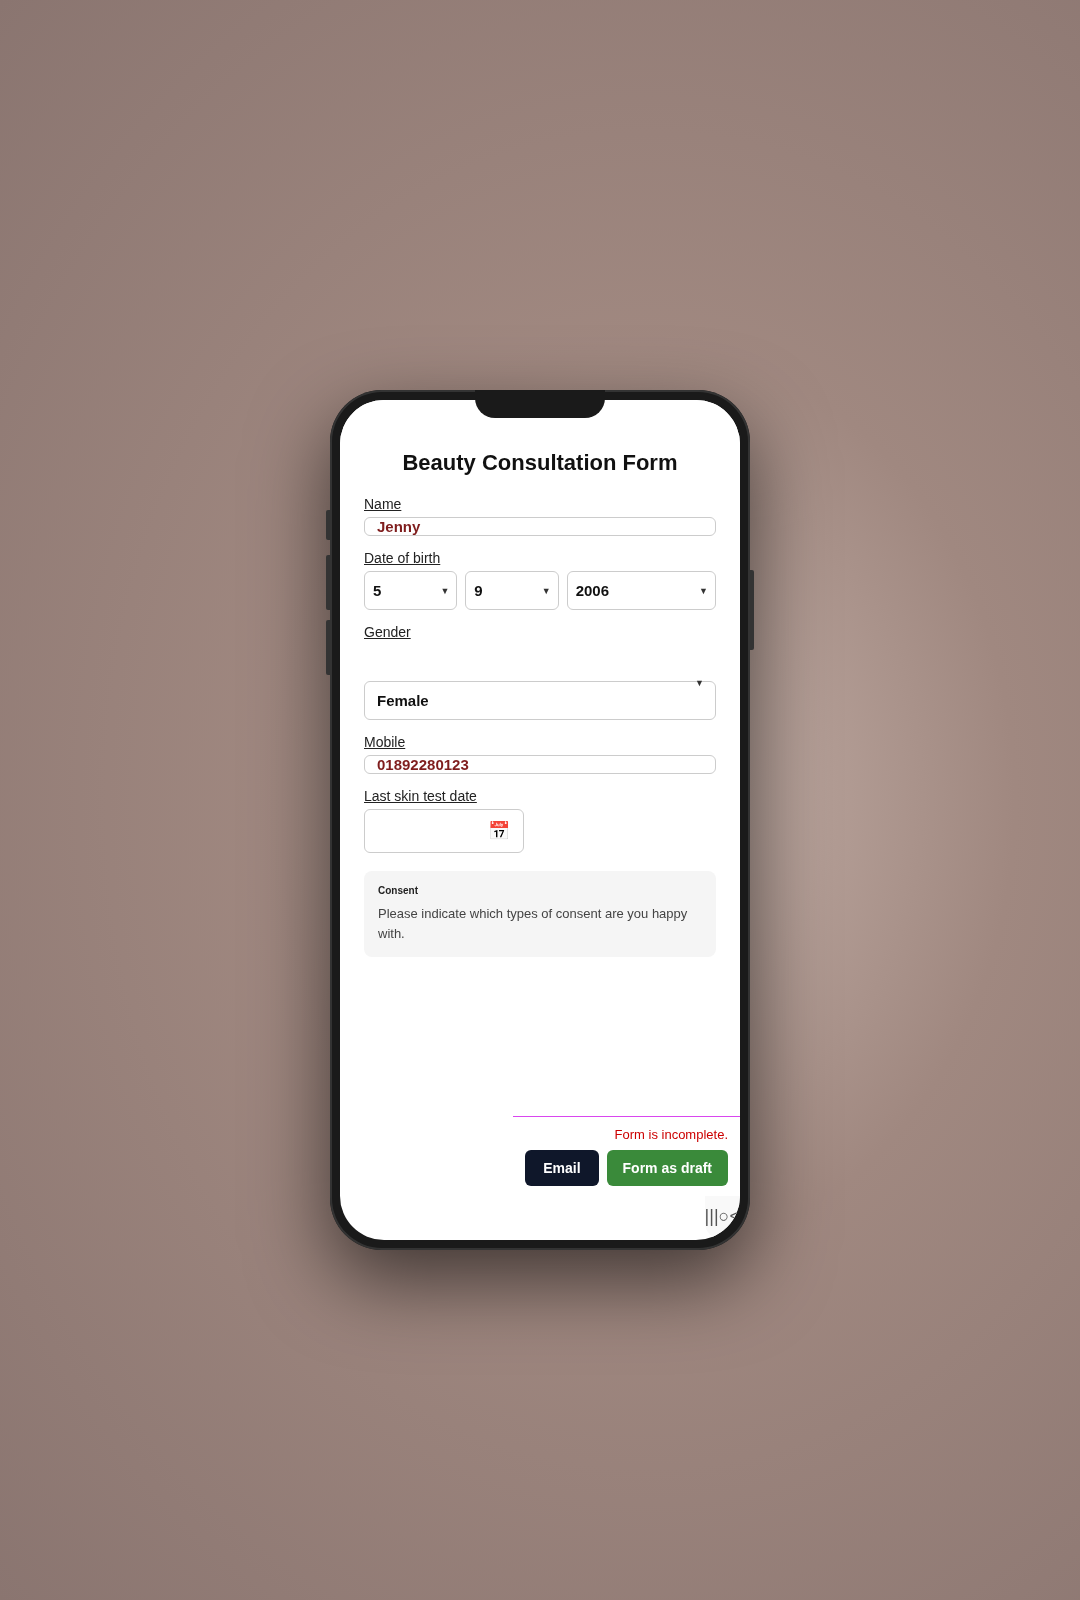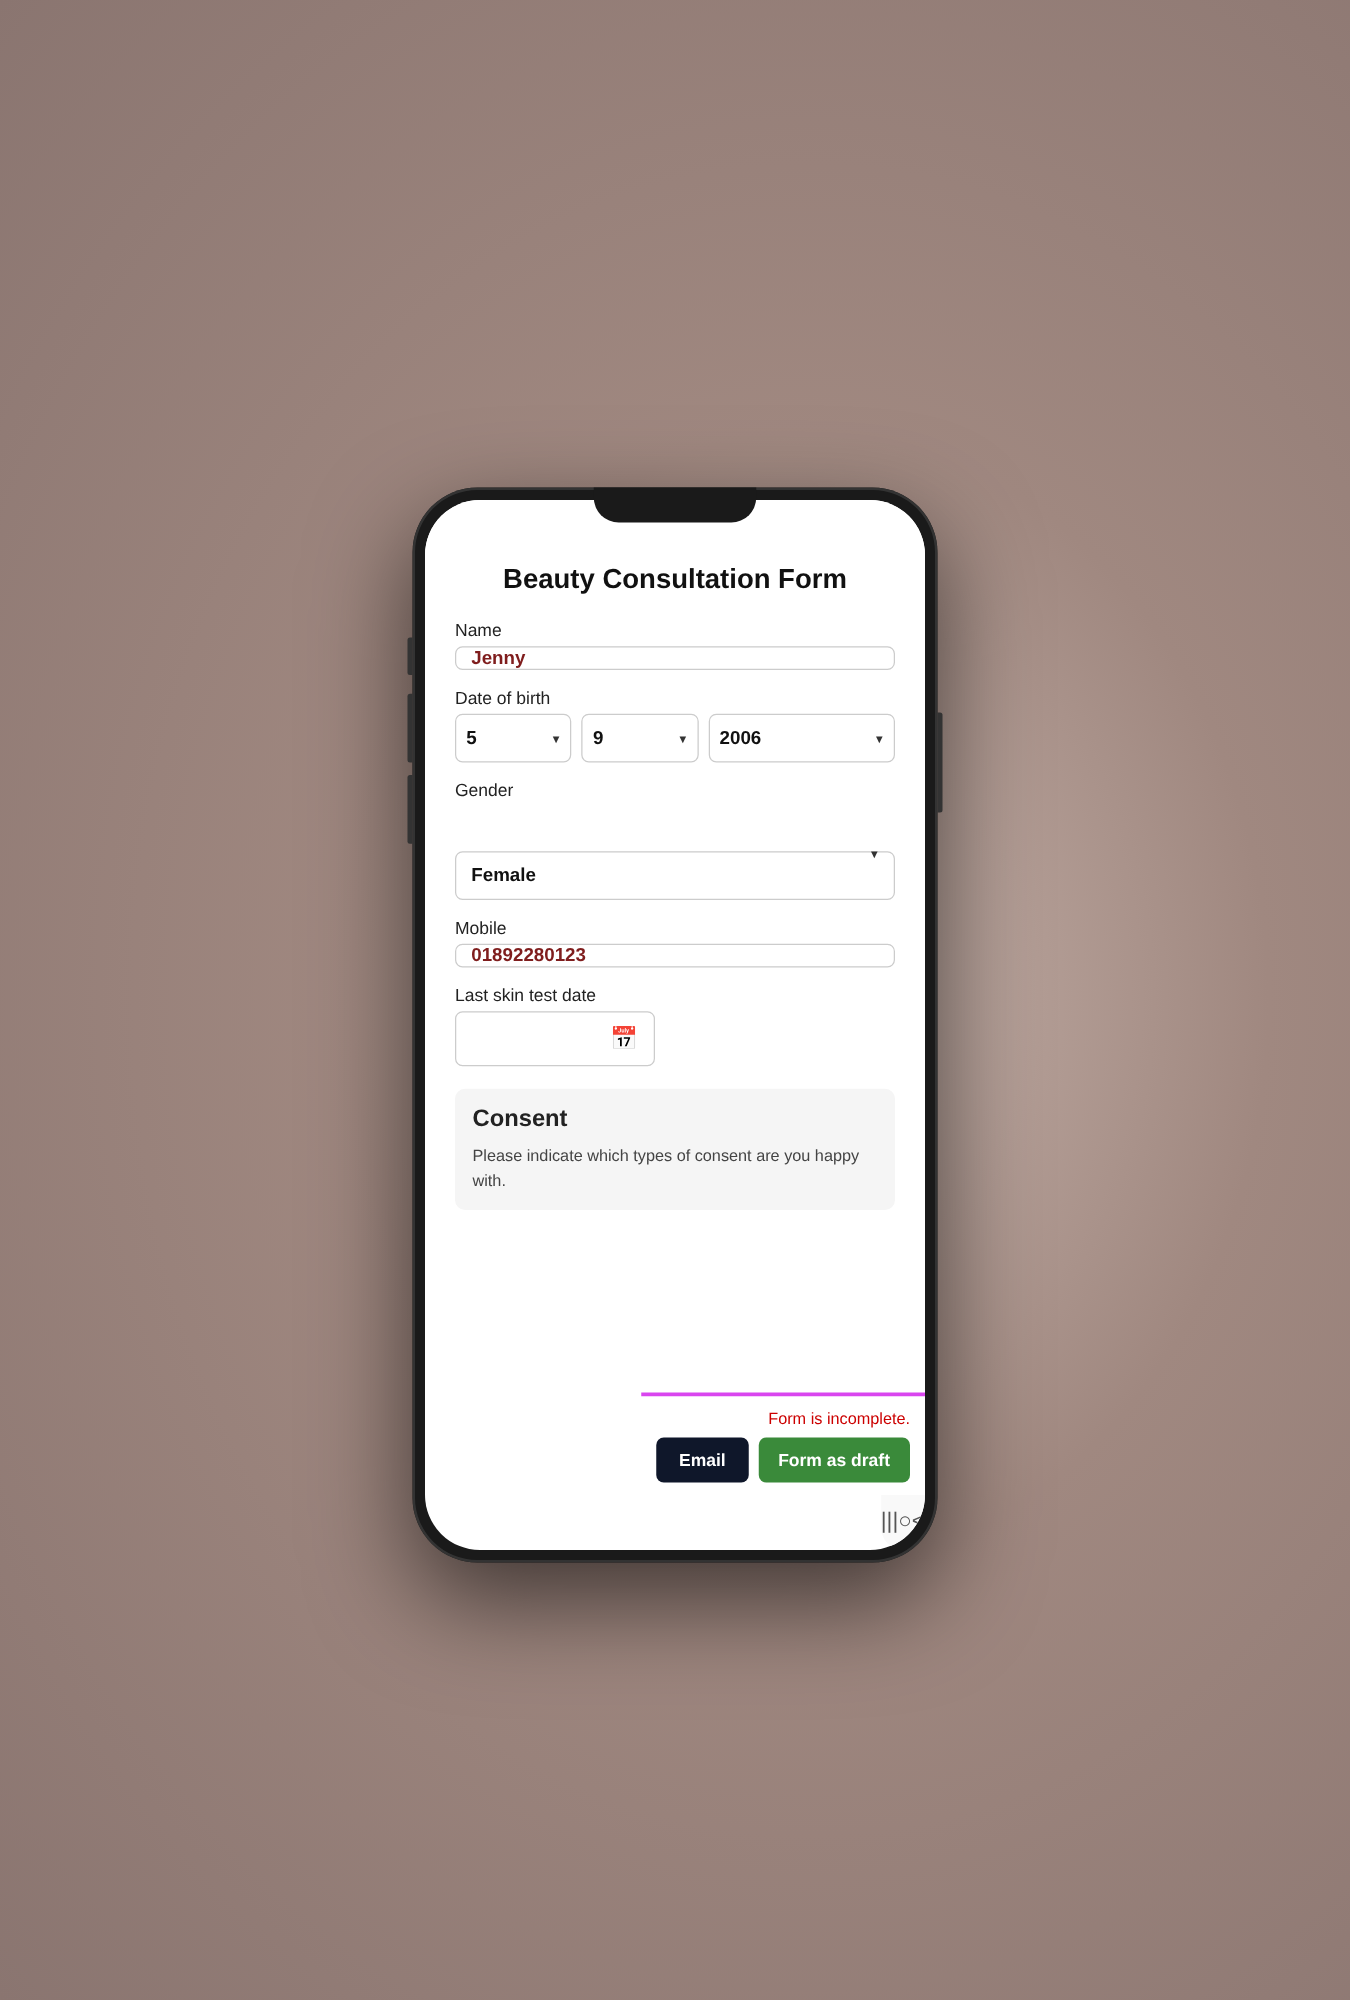--- a/index.html
+++ b/index.html
@@ -83,20 +83,21 @@
 
     .field-group {
       margin-bottom: 14px;
     }
 
     .field-label {
       font-size: 14px;
       color: #222;
       margin-bottom: 5px;
       display: block;
+      text-decoration: underline;
     }
 
     .text-input {
       width: 100%;
       border: 1.5px solid #ccc;
       border-radius: 6px;
       padding: 0 12px;
       font-size: 15px;
       font-weight: 600;
       color: #7f1d1d;
@@ -192,36 +193,36 @@
 
     
     .consent-section {
       background: #f5f5f5;
       border-radius: 8px;
       padding: 14px;
       margin-top: 4px;
     }
 
     .consent-title {
-      font-size: 19px;
+      font-size: 10px;
       font-weight: 600;
       color: #222;
       margin-bottom: 8px;
     }
 
     .consent-text {
       font-size: 13px;
       color: #444;
       line-height: 1.5;
     }
 
     
     .bottom-bar {
       background: #fff;
-      border-top: 3px solid #d946ef;
+      border-top: 1px solid #d946ef;
       padding: 10px 12px;
       display: flex;
       flex-direction: column;
       align-items: flex-end;
     }
 
     .form-incomplete {
       font-size: 13px;
       color: #cc0000;
       margin-bottom: 8px;

